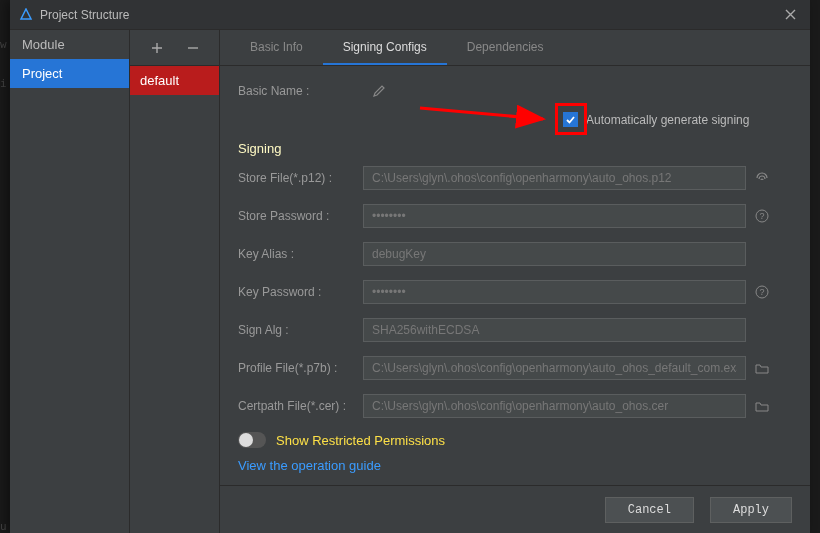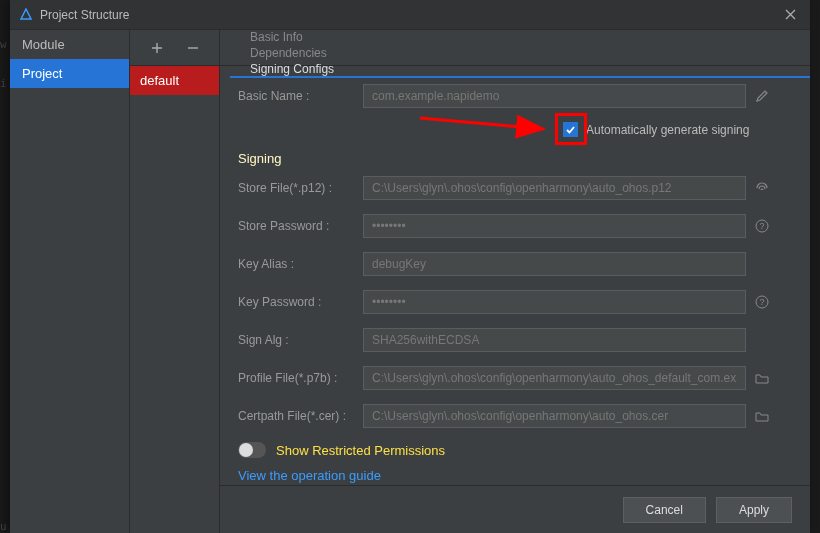--- a/index.html
+++ b/index.html
@@ -101,21 +101,20 @@
     display: flex;
     flex-direction: column;
     min-width: 0;
   }
   .tabs {
     height: 36px;
     display: flex;
     align-items: stretch;
     border-bottom: 1px solid #2b2b2b;
     padding-left: 10px;
-    flex-direction: column;
   }
   .tab {
     padding: 0 20px;
     display: flex;
     align-items: center;
     color: #888;
     cursor: pointer;
     font-size: 12px;
     border-bottom: 2px solid transparent;
   }
@@ -220,21 +219,22 @@
 
   .link { color: #3b9cff; font-size: 13px; cursor: pointer; }
 
   .footer {
     height: 48px;
     border-top: 1px solid #2b2b2b;
     display: flex;
     align-items: center;
     justify-content: flex-end;
     padding: 0 18px;
-    gap: 10px;
+    gap: 16px;
+    font-family: Liberation Mono, monospace;
   }
   .btn {
     height: 26px;
     padding: 0 22px;
     background: #4c5052;
     border: 1px solid #5e6060;
     color: #ddd;
     font-size: 12px;
     cursor: pointer;
     display: flex; align-items: center; justify-content: center;
@@ -300,29 +300,28 @@
               <path d="M2 7 H12" stroke="currentColor" stroke-width="1.4"></path>
             </svg>
           </span>
       </div>
       <div class="mid-list-item">default</div>
     </div>
 
     <div class="main">
       <div class="tabs">
         <div class="tab">Basic Info</div>
+        <div class="tab active">Signing Configs</div>
         <div class="tab">Dependencies</div>
-        <div class="tab active">Signing Configs</div>
       </div>
 
       <div class="form-area">
 
         <div class="row">
           <div class="lab">Basic Name :</div>
-          <input class="inp" placeholder="com.example.napidemo" style="">
           <div class="trail">
             <svg width="14" height="14" viewBox="0 0 14 14">
                 <path d="M2 12 L3 9 L10 2 L12 4 L5 11 Z" fill="none" stroke="currentColor" stroke-width="1.2"></path>
               </svg>
           </div>
         </div>
 
         <div class="checkbox-row">
           <svg class="arrow" width="140" height="30" style="left:180px; top:-8px;">
             <defs>

